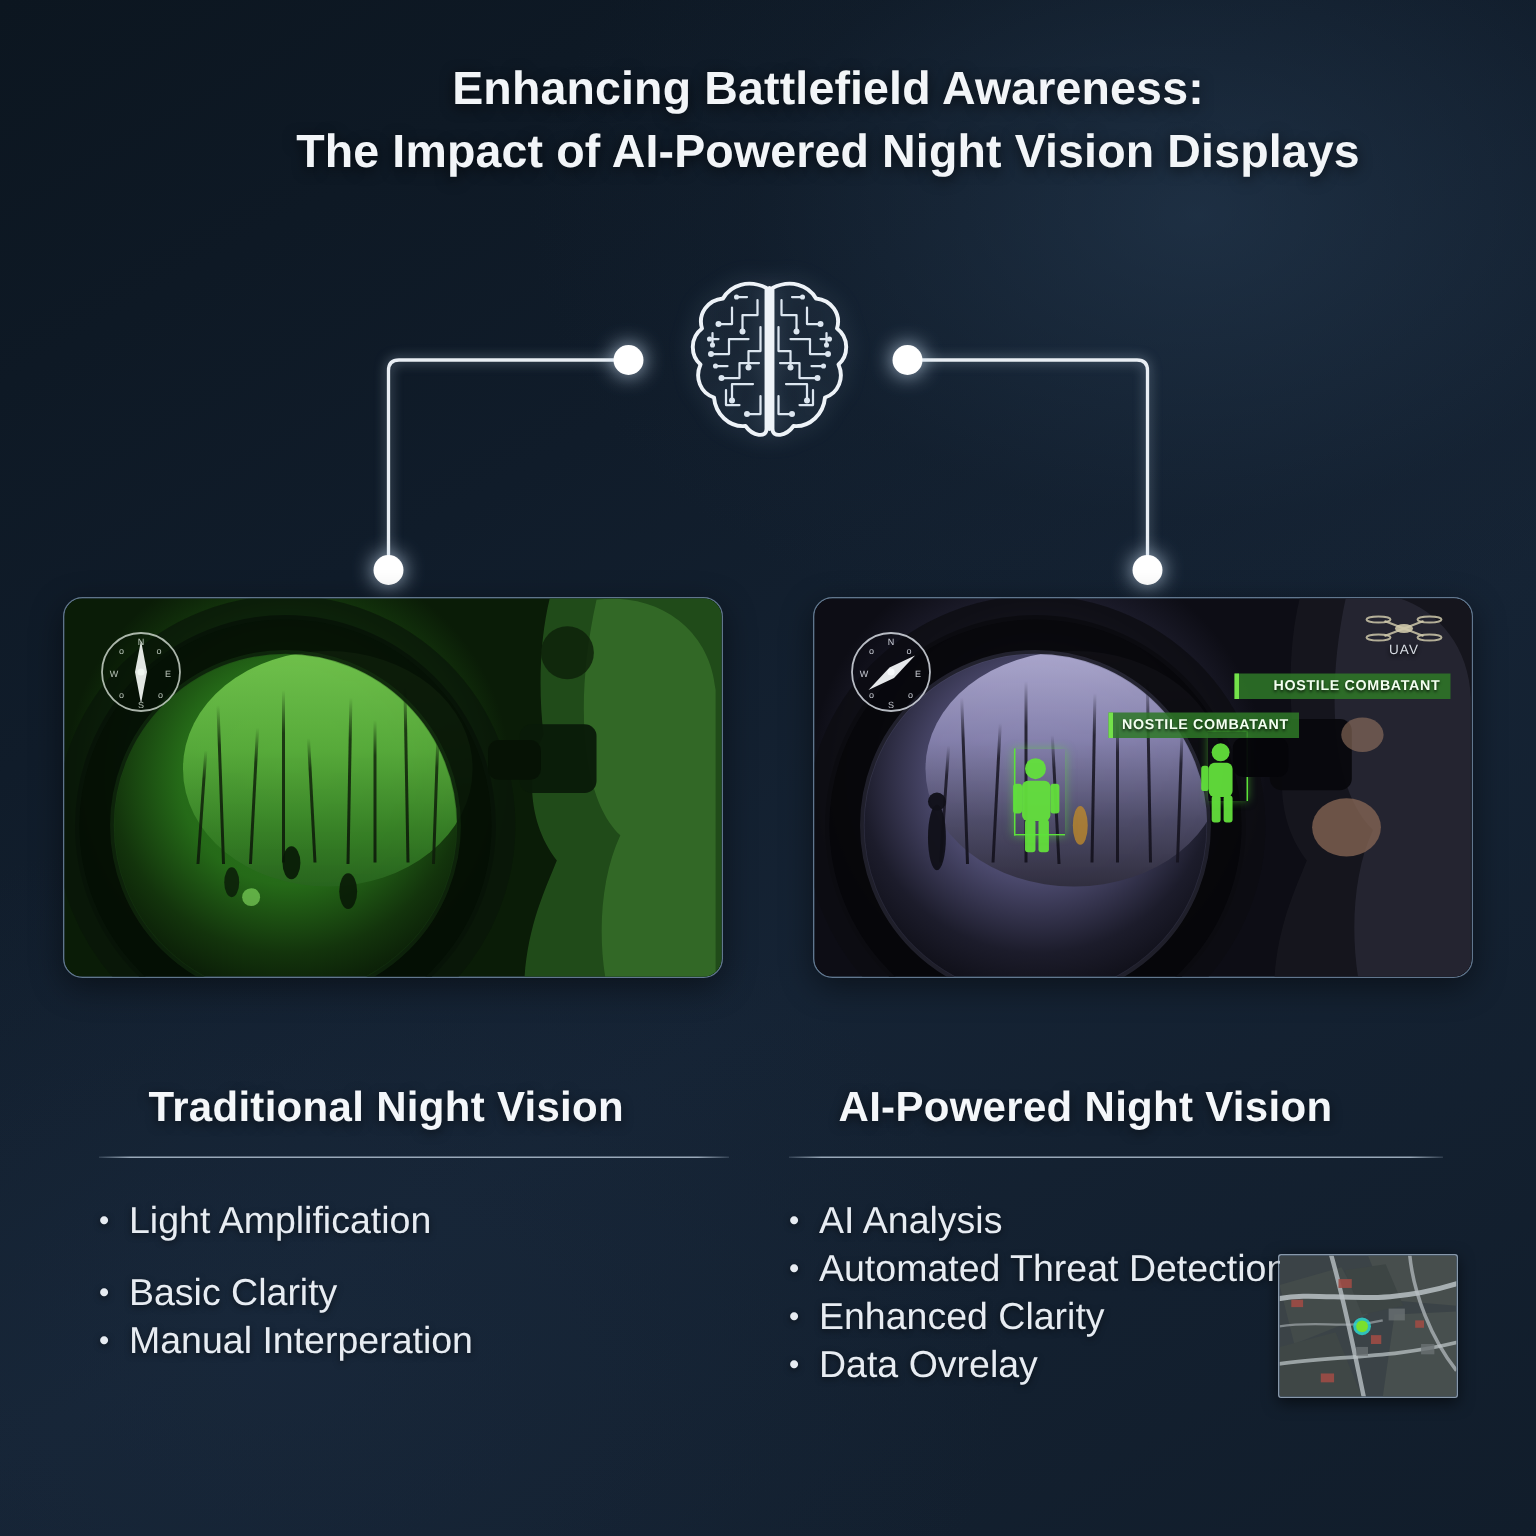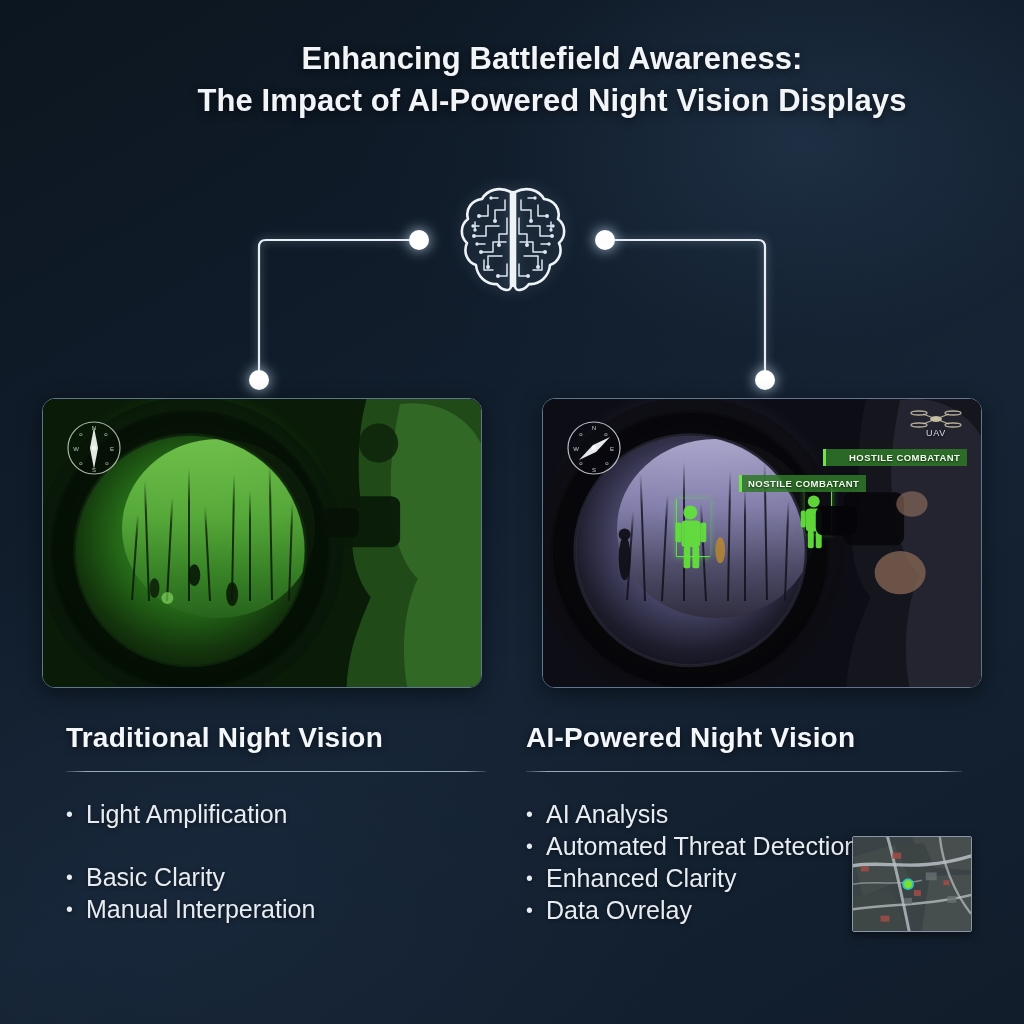--- a/index.html
+++ b/index.html
@@ -65,21 +65,21 @@
   .conn-dot {
     fill: #ffffff;
     filter: drop-shadow(0 0 7px rgba(210,230,250,0.85));
   }
 
   
   .card {
     position: absolute;
     top: 398px;
     width: 440px;
-    height: 290px;
+    height: 254px;
     border-radius: 13px;
     border: 1.4px solid rgba(160,190,218,0.55);
     overflow: hidden;
     box-shadow: 0 6px 22px rgba(0,0,0,0.45);
   }
   #card-left  { left: 42px; }
   #card-right { left: 542px; }
   .card-inner { position: absolute; inset: 0; overflow: hidden; }
 
   
@@ -184,20 +184,21 @@
   .col { position: absolute; top: 722px; width: 440px; }
   #col-left  { left: 66px; width: 420px; }
   #col-right { left: 526px; width: 436px; }
 
   .col-heading {
     color: #f4f7fa;
     font-size: 28px;
     font-weight: bold;
     letter-spacing: 0.2px;
     text-shadow: 0 2px 7px rgba(0,0,0,0.55);
+    margin-left: 33px;
   }
   .col-rule {
     margin-top: 17px;
     height: 1px;
     background: linear-gradient(90deg, rgba(168,186,205,0.18) 0%, rgba(190,206,222,0.78) 5%, rgba(190,206,222,0.78) 95%, rgba(168,186,205,0.18) 100%);
   }
   #col-left .col-rule  { width: 420px; }
   #col-right .col-rule { width: 436px; }
 
   .bullets { margin-top: 26px; list-style: none; }
@@ -210,21 +211,21 @@
     text-shadow: 0 1px 4px rgba(0,0,0,0.5);
   }
   .bullets li::before {
     content: "\2022";
     position: absolute;
     left: 0; top: 0;
     color: #e7ecf2;
     font-size: 19.5px;
     line-height: 32px;
   }
-  .bullets li.spaced { margin-top: 31px; }
+  .bullets li.spaced { margin-top: 16px; }
 
   
   .minimap {
     position: absolute;
     left: 852px; top: 836px;
     width: 120px; height: 96px;
     border: 1.5px solid rgba(176,194,212,0.75);
     border-radius: 2px;
     overflow: hidden;
     box-shadow: 0 3px 10px rgba(0,0,0,0.55);

